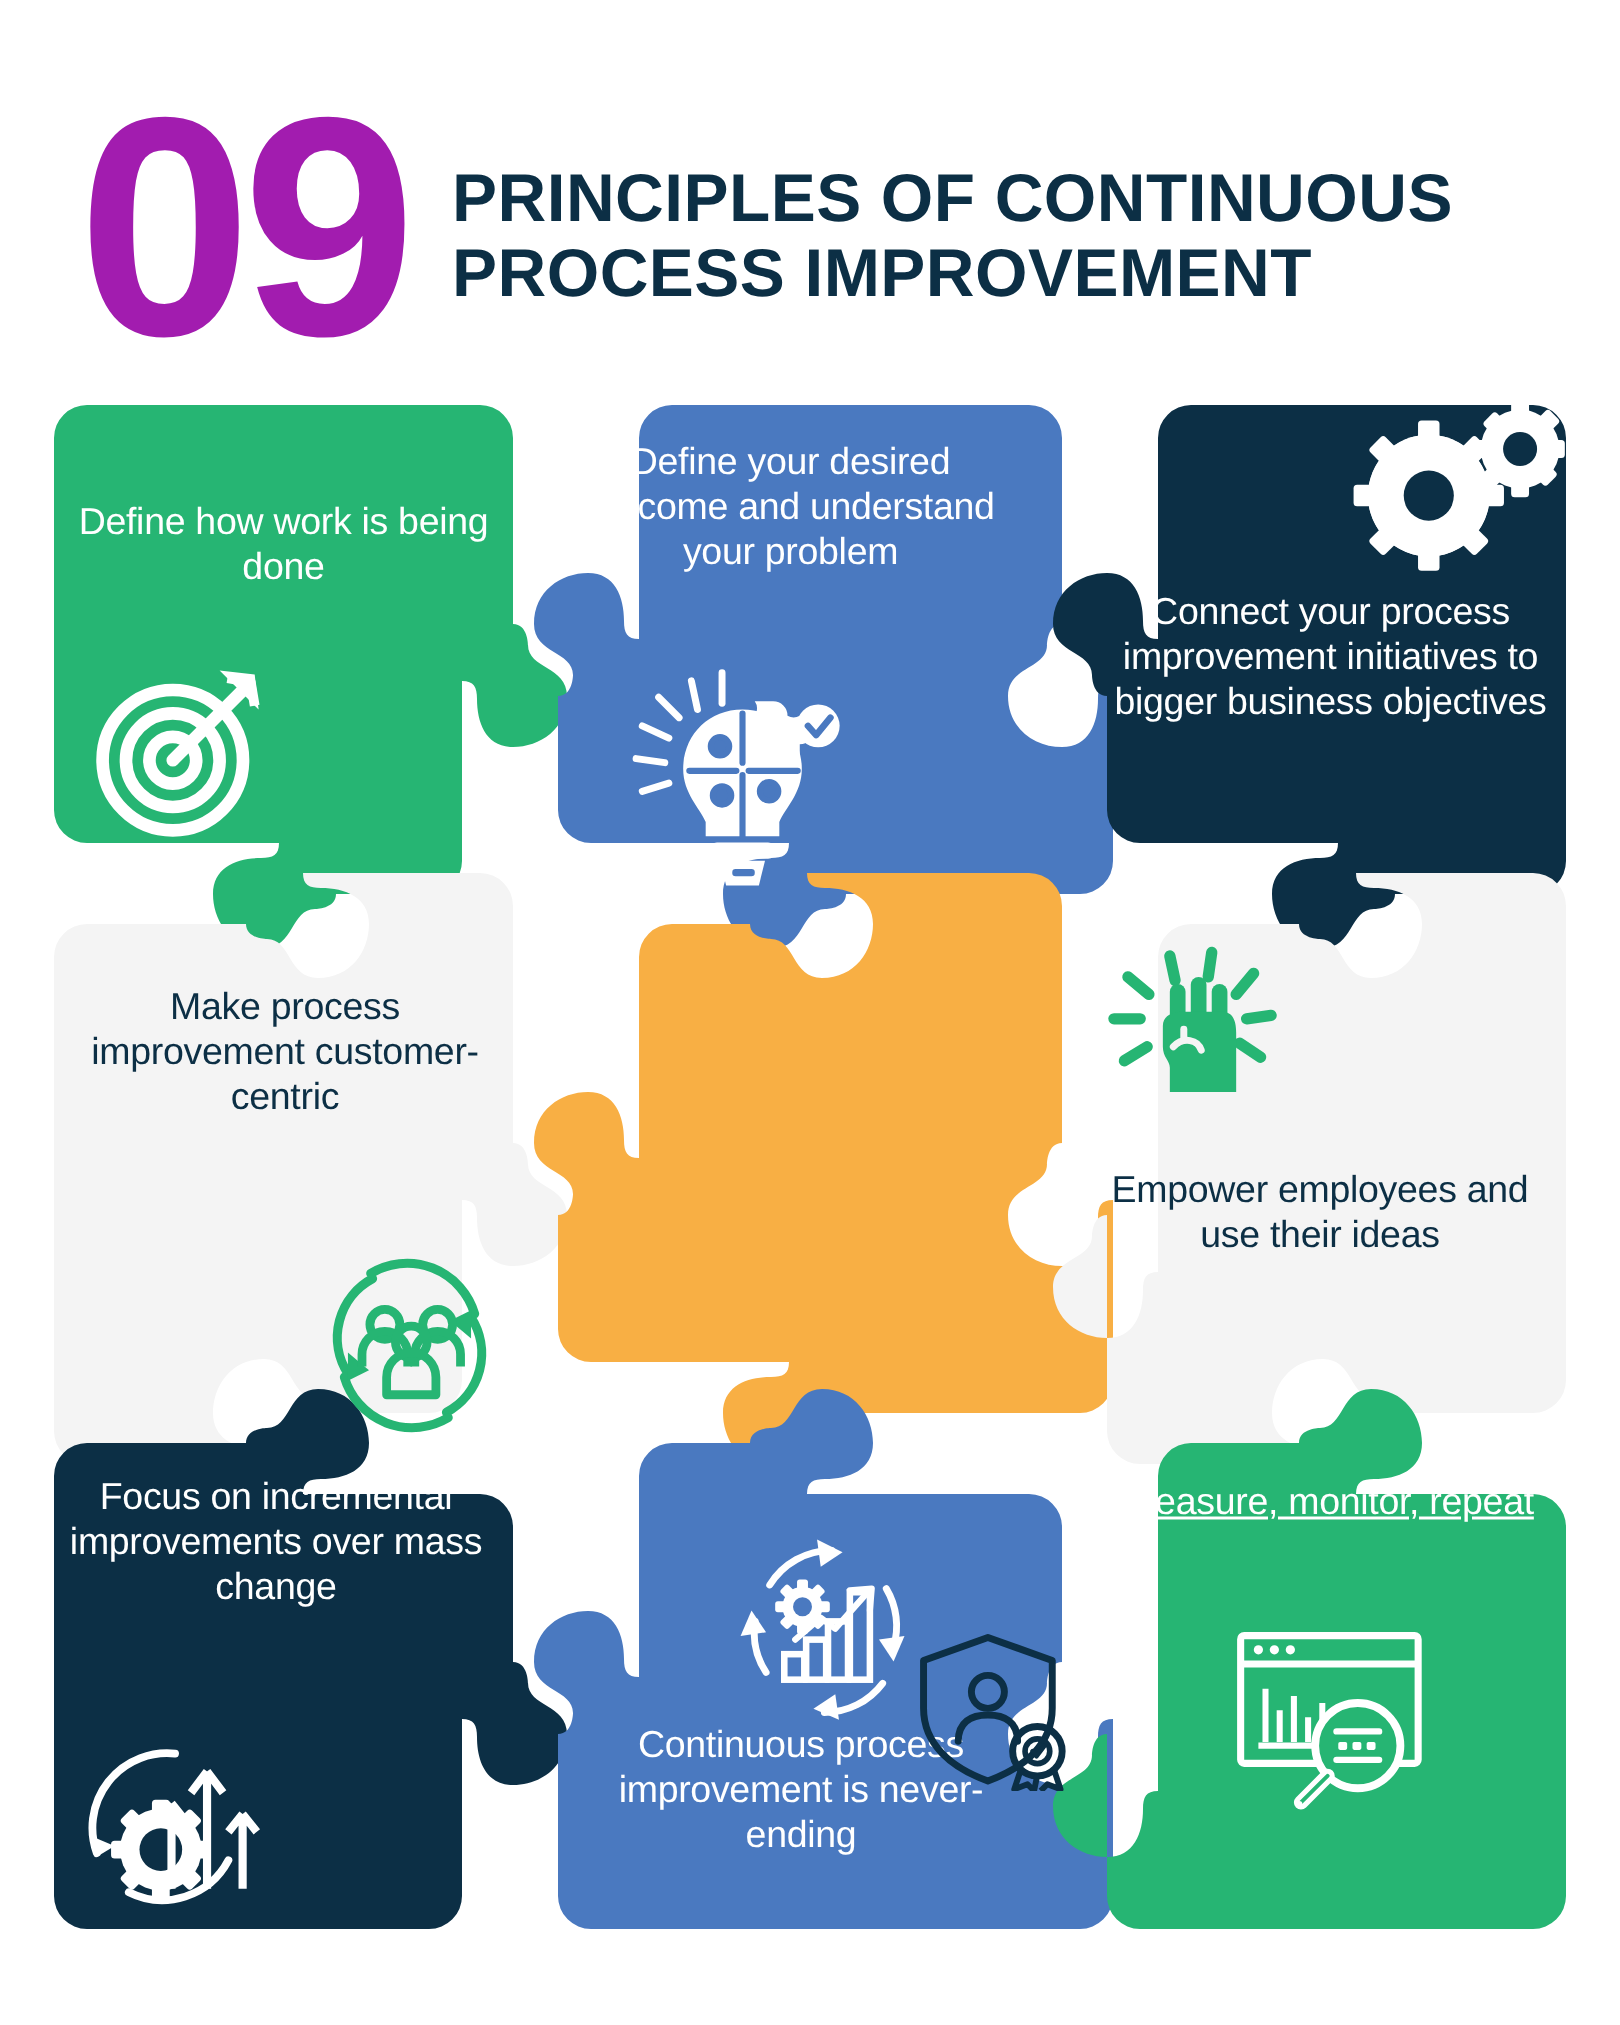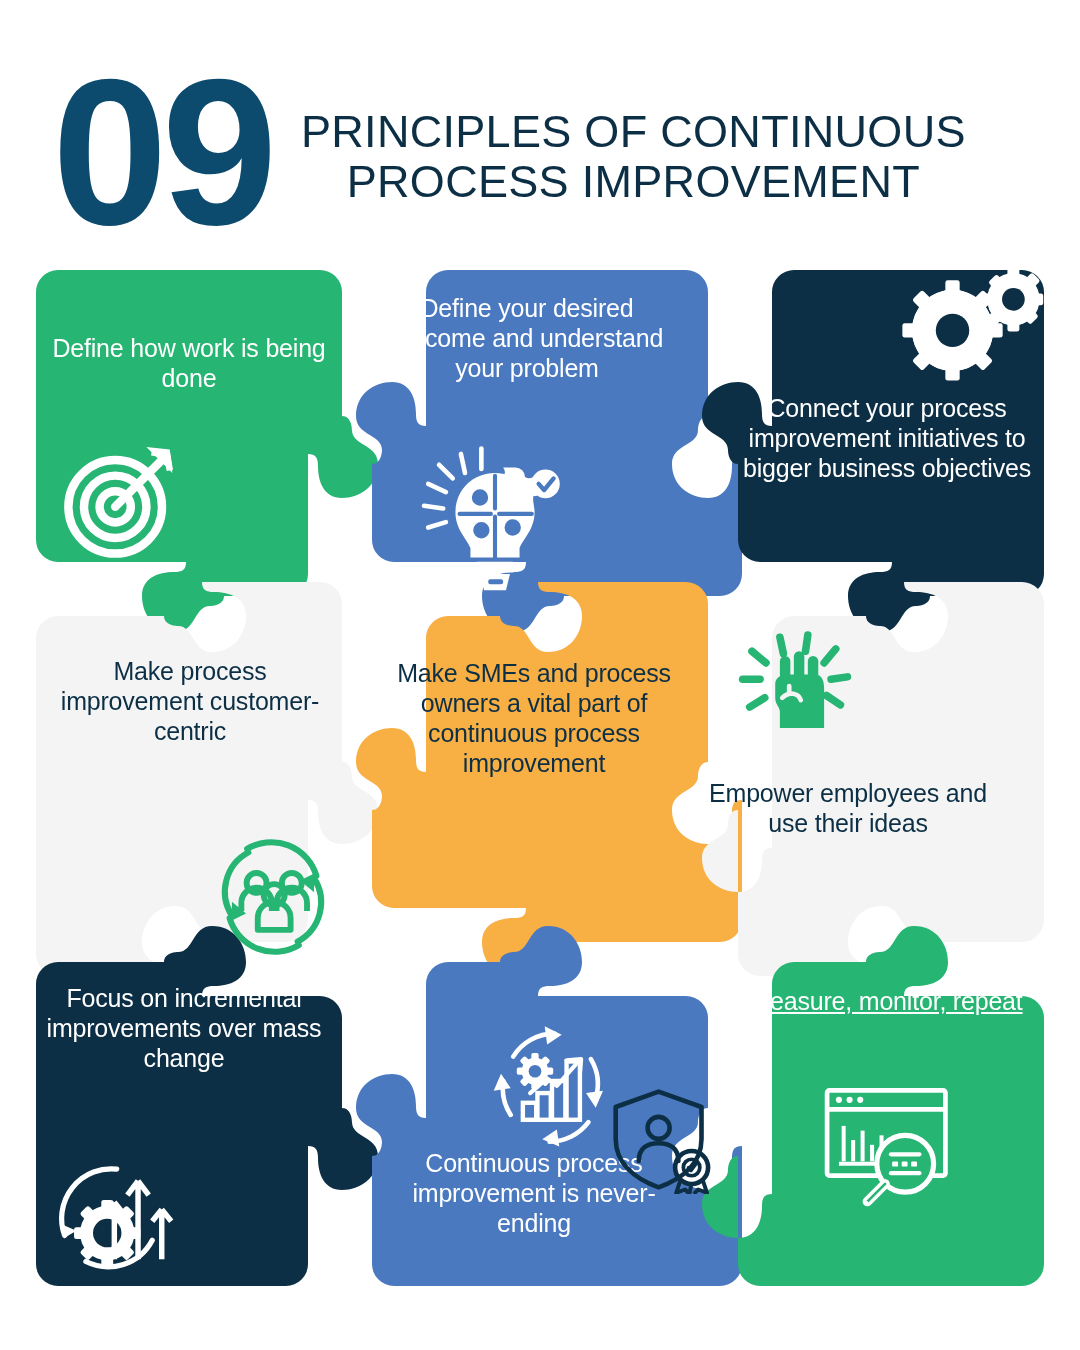--- a/index.html
+++ b/index.html
@@ -18,34 +18,34 @@
     width: 1080px; height: 200px;
     display: flex;
     align-items: center;
     justify-content: flex-start;
     padding-left: 52px;
   }
   .big-number {
     font-family: "Liberation Sans", sans-serif;
     font-size: 208px;
     font-weight: 700;
-    color: #0c4a6e;
+    color: #a21caf;
     line-height: 0.82;
     letter-spacing: -6px;
-    margin-right: 17px;
+    margin-right: 30px;
     flex: 0 0 auto;
   }
   .header-title {
     font-family: "Liberation Sans", sans-serif;
     font-size: 45px;
-    font-weight: 400;
+    font-weight: 700;
     color: #0C2F45;
     line-height: 1.12;
     letter-spacing: 0.3px;
-    text-align: center;
+    text-align: left;
     width: 690px;
     text-transform: uppercase;
     padding-top: 10px;
   }
 
   
   .grid-wrap {
     position: absolute;
     left: 0; top: 258px;
     width: 1080px; height: 1030px;
@@ -190,23 +190,22 @@
     </svg>
 
     <div class="p-text t-light" style="left:46px; top:75px; width:286px;">Define how work is being done</div>
 
     <div class="p-text t-light" style="left:382px; top:35px; width:290px;">Define your desired outcome and understand your problem</div>
 
     <div class="p-text t-dark" style="left:50px; top:398px; width:280px;">Make process improvement customer-centric</div>
 
     <div class="p-text t-light" style="left:740px; top:135px; width:294px;">Connect your process improvement initiatives to bigger business objectives</div>
 
-    <div class="p-text t-dark" style="left:386px; top:400px; width:296px;">Make SMEs and process owners a vital part of continuous process improvement</div>
-
-    <div class="p-text t-dark" style="left:692px; top:520px; width:312px;text-align:center;">Empower employees and use their ideas</div>
+
+    <div class="p-text t-dark" style="left:724px; top:520px; width:312px;text-align:center;">Empower employees and use their ideas</div>
 
     <div class="p-text t-light" style="left:38px; top:725px; width:292px;">Focus on incremental improvements over mass change</div>
 
     <div class="p-text t-light" style="left:386px; top:890px; width:296px;">Continuous process improvement is never-ending</div>
 
     <div class="p-text t-light" style="left:740px; top:728px; width:292px;text-decoration:underline;">Measure, monitor, repeat</div>
 
     <svg class="ico" style="left:58px; top:176px;" width="130" height="130" viewBox="0 0 100 100">
       <g fill="none" stroke="#ffffff" stroke-width="6.5" stroke-linecap="round">
         <circle cx="44" cy="56" r="36"></circle>

